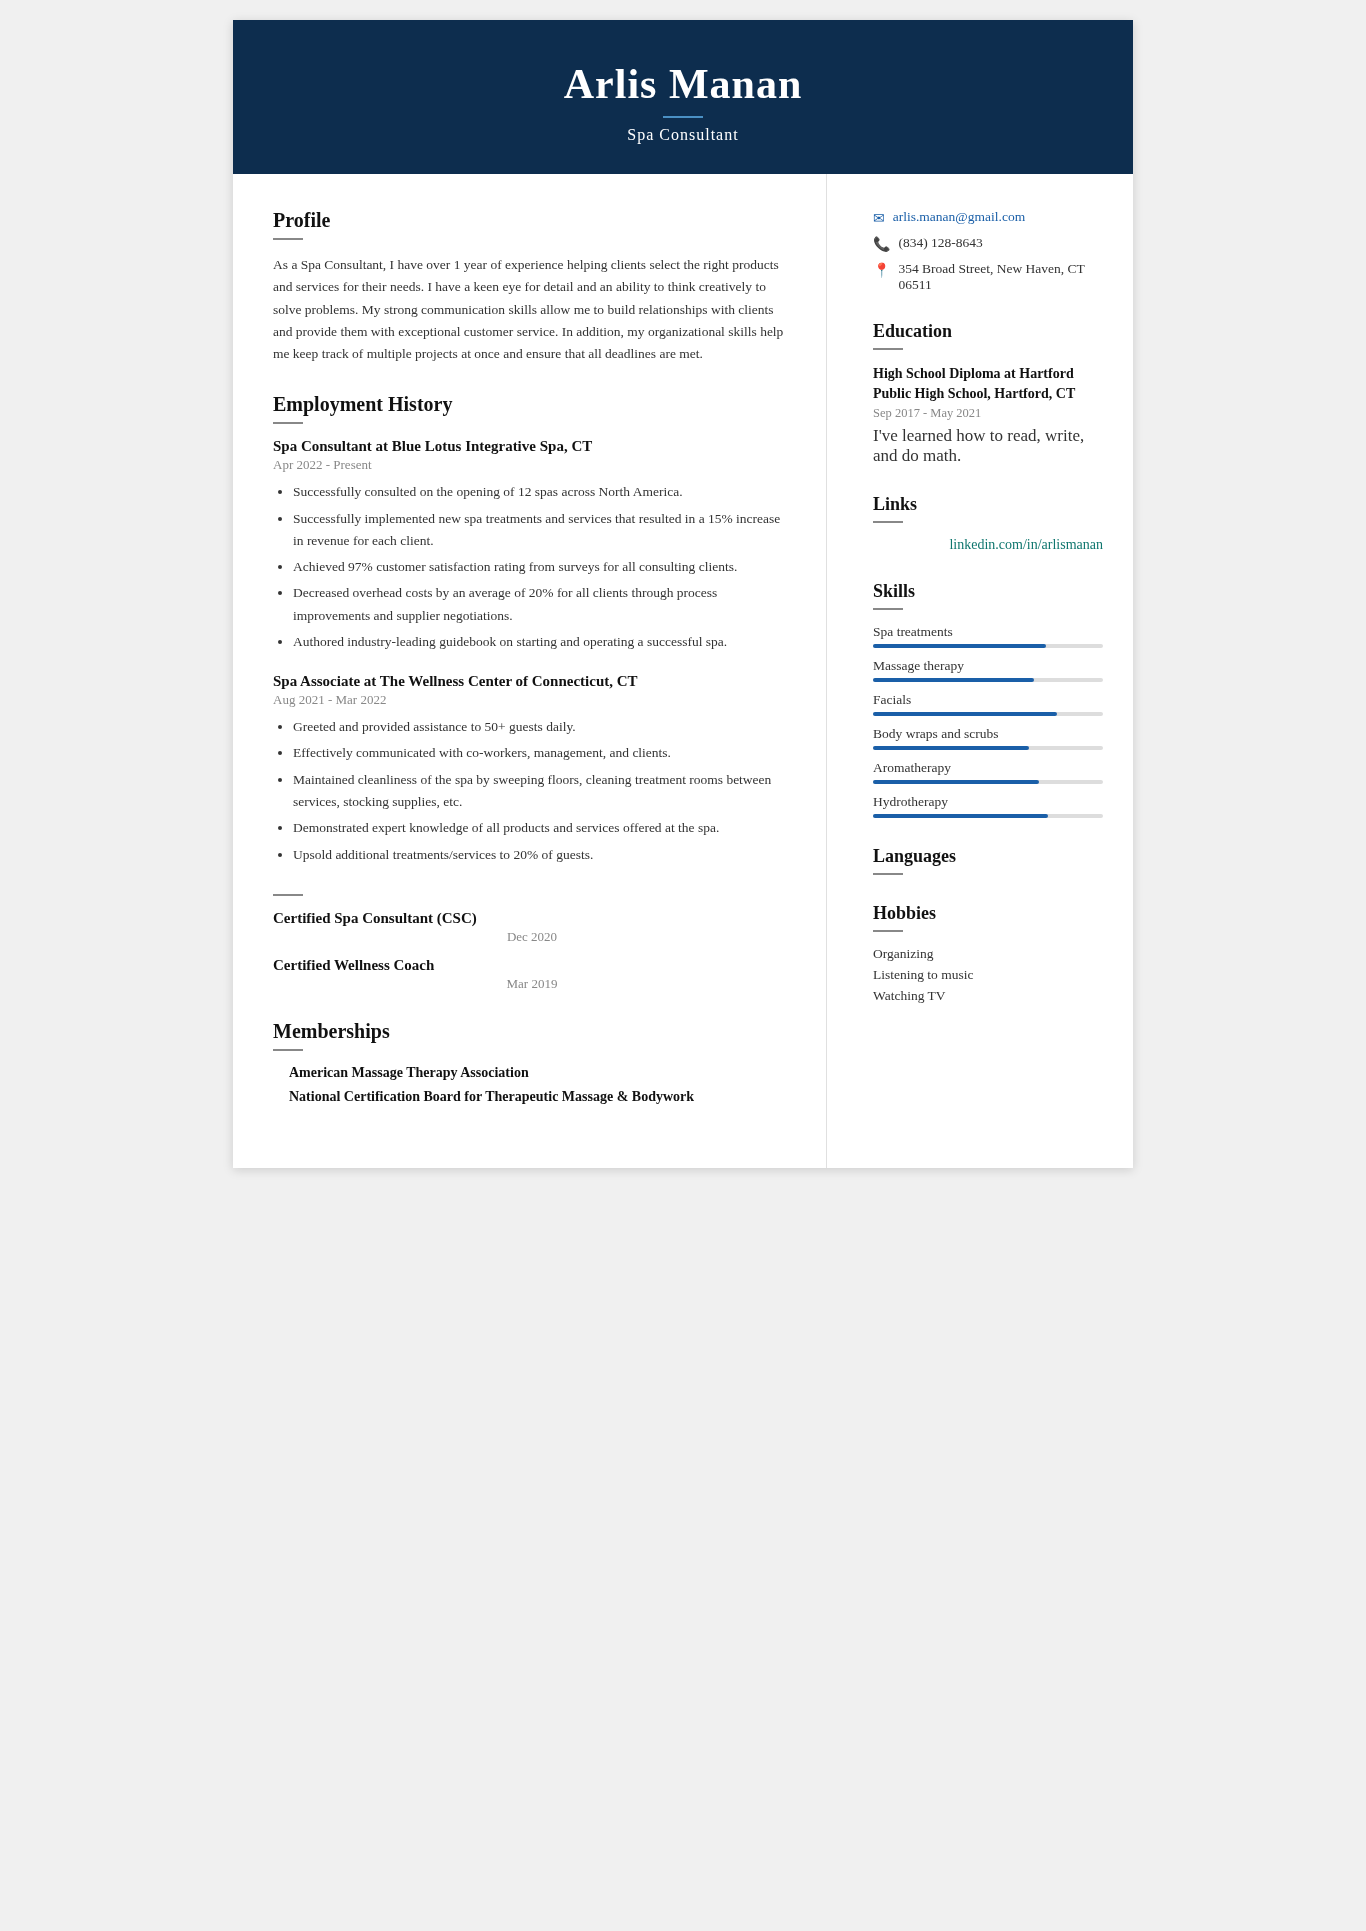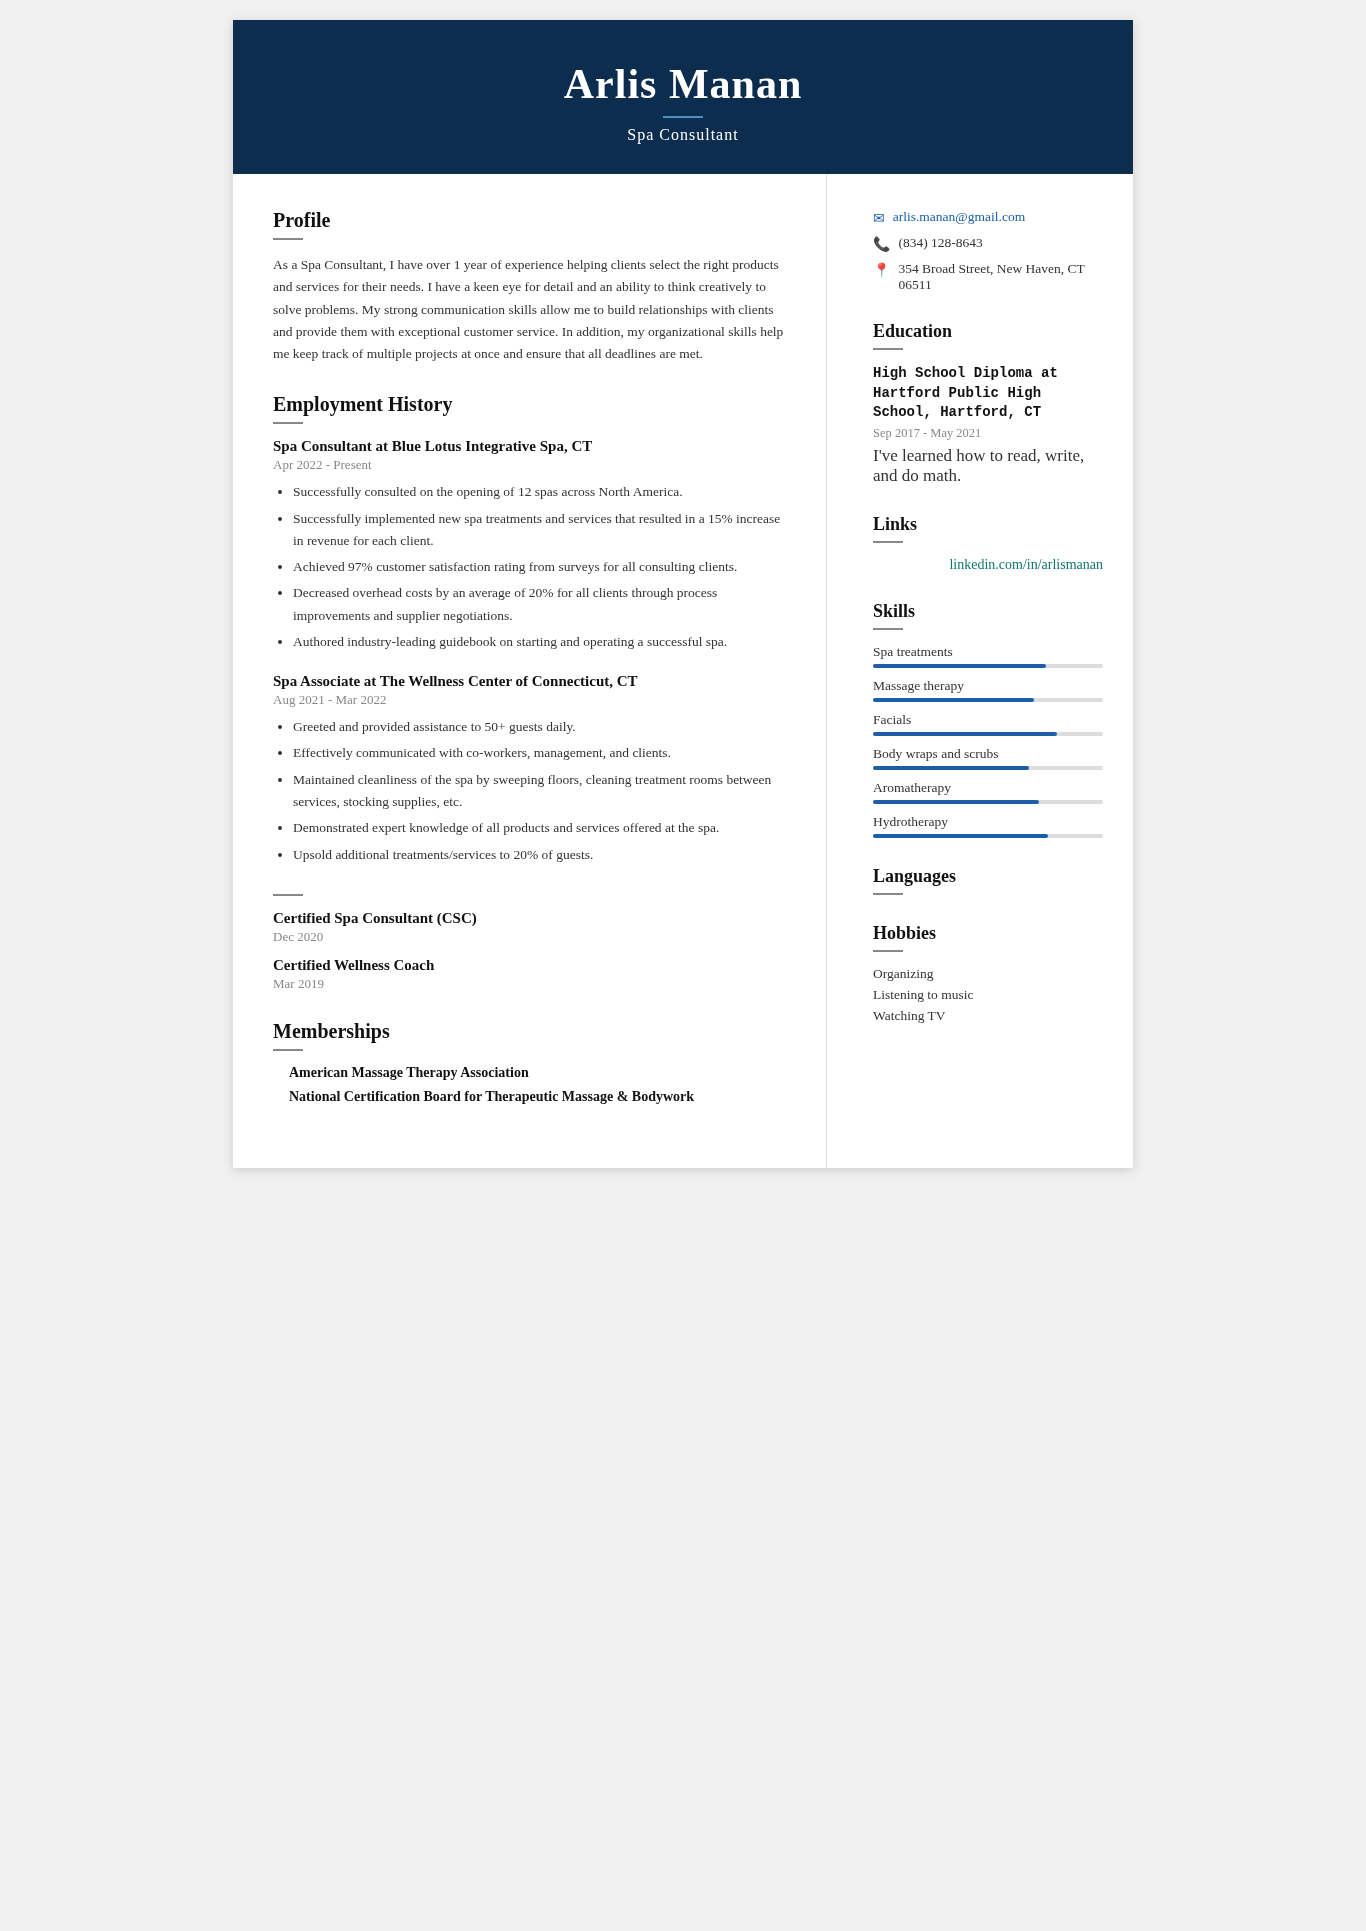--- a/index.html
+++ b/index.html
@@ -99,20 +99,21 @@
     .cert-title {
       font-size: 15px;
       font-weight: bold;
       color: #111;
       margin-bottom: 2px;
     }
     .cert-date {
       font-size: 13px;
       color: #888;
       margin-bottom: 12px;
+      text-align: center;
     }
     .membership-item {
       font-size: 14px;
       font-weight: bold;
       color: #111;
       margin-bottom: 8px;
       margin-left: 16px;
     }
     
     .contact-item {
@@ -132,21 +133,20 @@
       color: #1a5fa8;
       margin-top: 1px;
       flex-shrink: 0;
     }
     .edu-school {
       font-size: 14px;
       font-weight: bold;
       color: #111;
       margin-bottom: 3px;
       line-height: 1.4;
-      font-family: Liberation Mono, monospace;
     }
     .edu-date {
       font-size: 12.5px;
       color: #888;
       margin-bottom: 5px;
     }
     .edu-desc {
       font-size: 17px;
       color: #333;
     }

